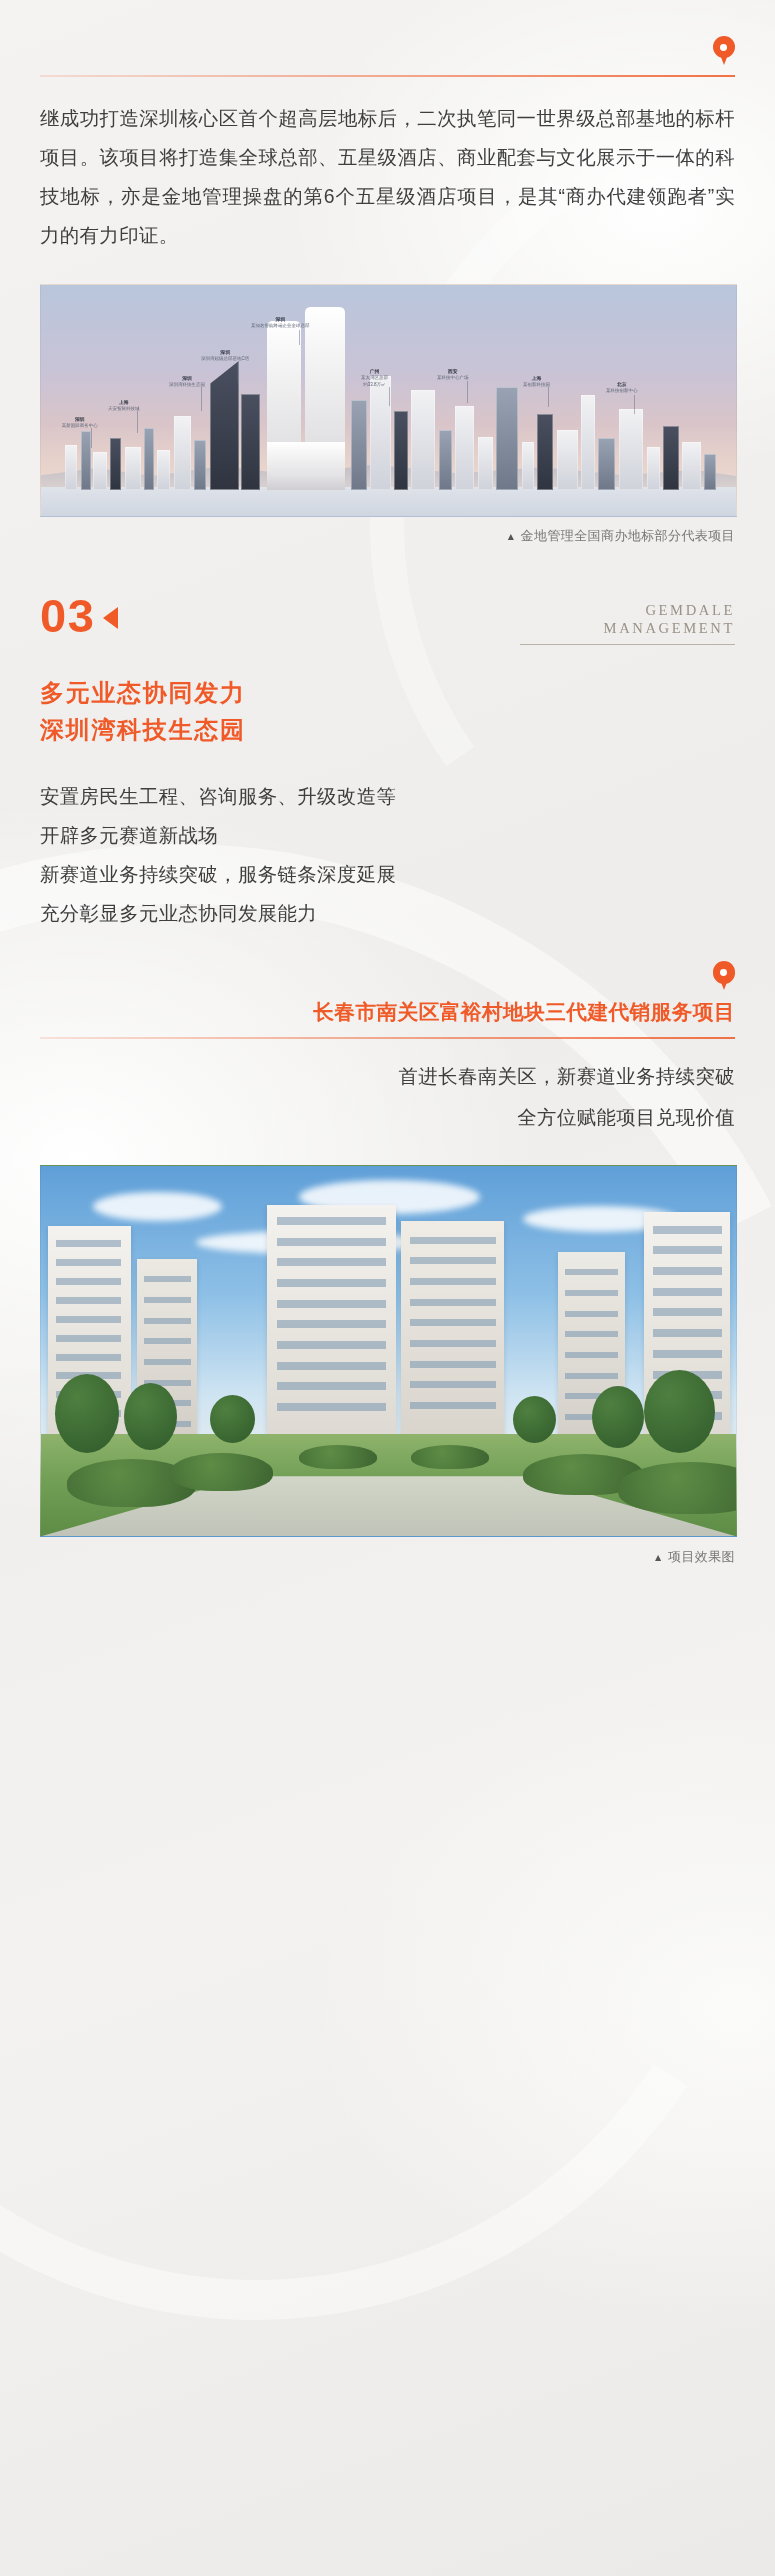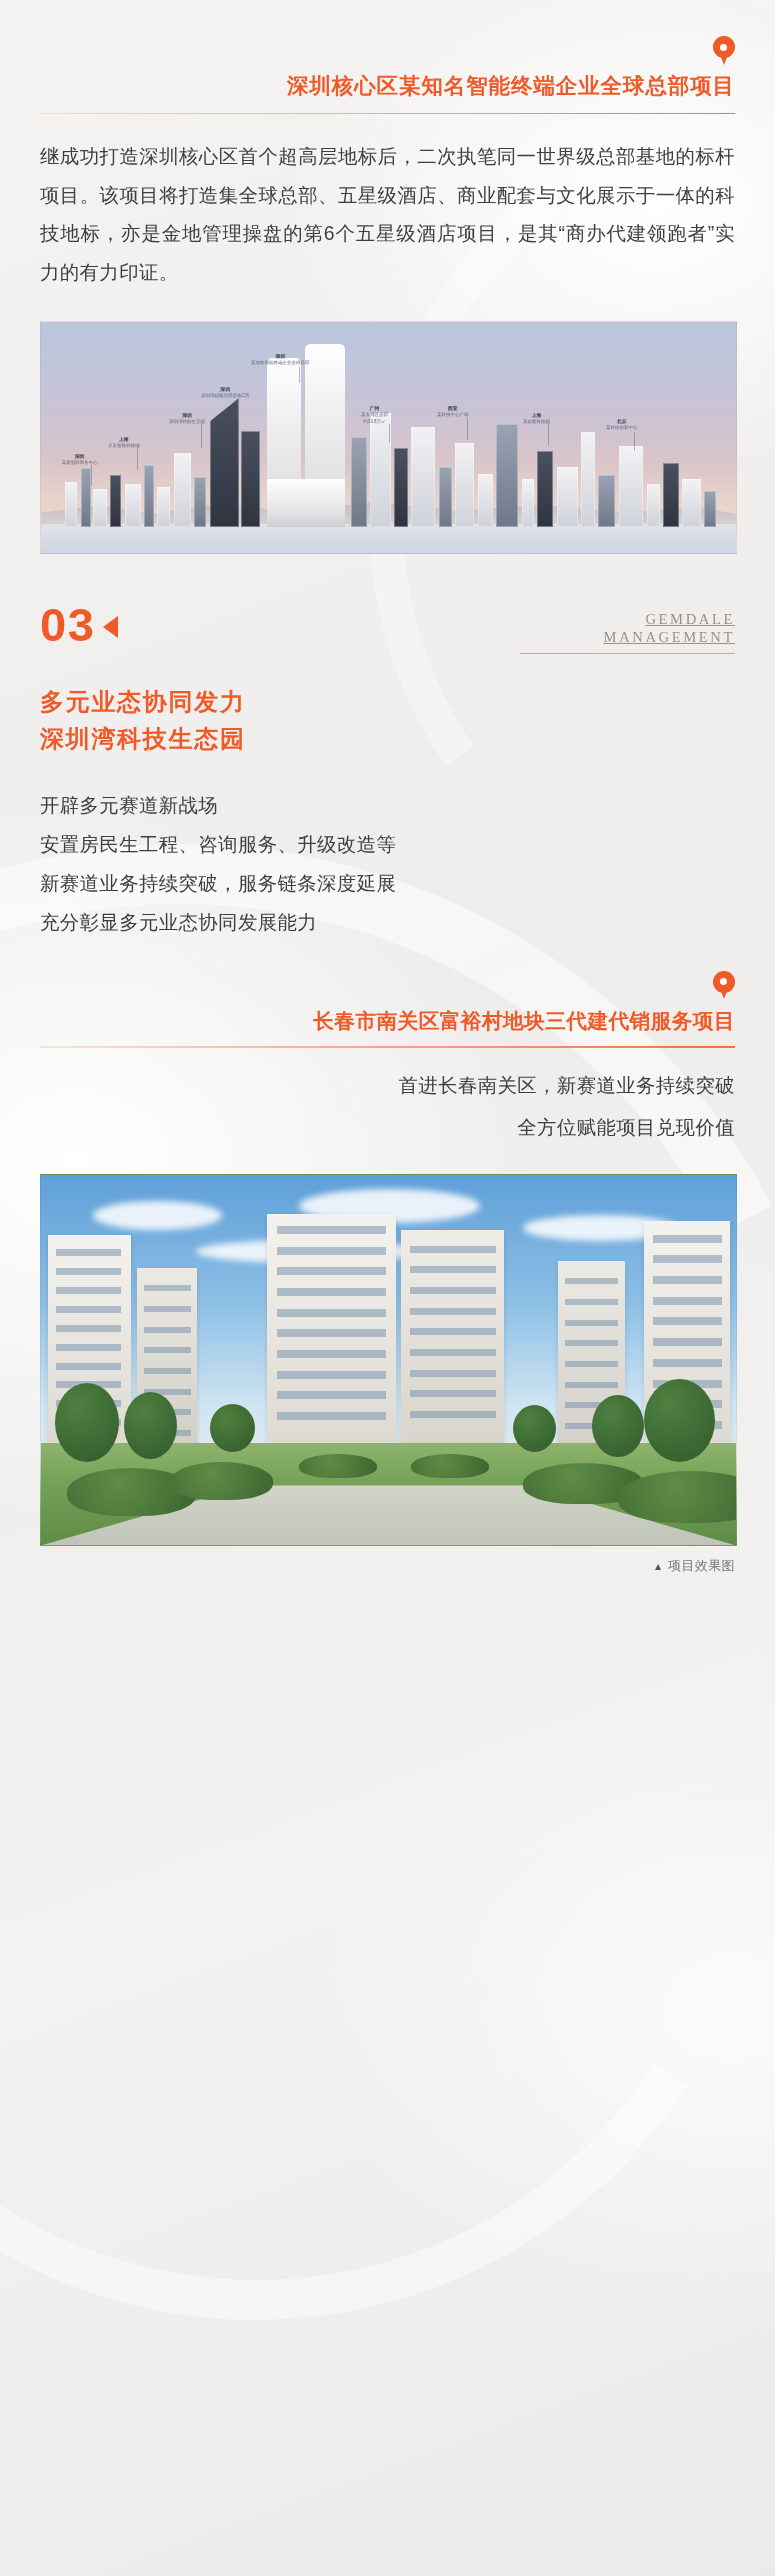--- a/index.html
+++ b/index.html
@@ -258,21 +258,20 @@
   .brand {
     text-align: right;
     margin-top: 8.6px;
   }
   .brand-line1, .brand-line2 {
     font-family: "Liberation Serif", serif;
     color: #9a9287;
     font-size: 14.6px;
     letter-spacing: 2.6px;
     line-height: 1.25;
-    text-decoration: underline;
   }
   .brand-rule {
     margin-top: 6.9px;
     width: 215px;
     height: 0.9px;
     background: #b9b2a6;
     margin-left: auto;
   }
 
   .chap-heading {
@@ -325,21 +324,20 @@
 
     <div style="height:36px"></div>
     <div class="pin-row">
       <div class="pin">
         <div class="pin-head"></div>
         <div class="pin-tail"></div>
         <div class="pin-dot"></div>
       </div>
     </div>
 
-    <div class="proj-title">深圳核心区某知名智能终端企业全球总部项目</div>
     <div class="title-rule"></div>
 
     <div class="body-text">继成功打造深圳核心区首个超高层地标后，二次执笔同一世界级总部基地的标杆项目。该项目将打造集全球总部、五星级酒店、商业配套与文化展示于一体的科技地标，亦是金地管理操盘的第6个五星级酒店项目，是其“商办代建领跑者”实力的有力印证。</div>
 
     <div class="figure">
       <div class="skyline">
         <div class="hills"></div>
         <div class="ground"></div>
 
         <div class="bld" style="left:24px;  width:12px; height:45px;"></div>
@@ -400,41 +398,44 @@
         <div class="leader" style="left:426px; top:96px; width:0.9px; height:22.4px;"></div>
 
         <div class="lbl" style="left:482px; top:90px;"><span class="lh">上海</span>某创新科技园</div>
         <div class="leader" style="left:507px; top:102px; width:0.9px; height:20.7px;"></div>
 
         <div class="lbl" style="left:565px; top:96px;"><span class="lh">北京</span>某科技创新中心</div>
         <div class="leader" style="left:593px; top:110px; width:0.9px; height:19px;"></div>
       </div>
     </div>
 
+    <div class="figure-caption">
+      <span class="tri">▲</span><span>金地管理全国商办地标部分代表项目</span>
+    </div>
 
     <div class="chapter">
       <div class="chap-num-wrap">
         <div class="chap-num">03</div>
         <div class="chap-arrow"></div>
       </div>
       <div class="brand">
         <div class="brand-line1">GEMDALE</div>
         <div class="brand-line2">MANAGEMENT</div>
         <div class="brand-rule"></div>
       </div>
     </div>
 
     <div class="chap-heading">
       <div class="chap-h1">多元业态协同发力</div>
       <div class="chap-h2">深圳湾科技生态园</div>
     </div>
 
     <div class="chap-points">
+      <div>安置房民生工程、咨询服务、升级改造等</div>
       <div>开辟多元赛道新战场</div>
-      <div>安置房民生工程、咨询服务、升级改造等</div>
       <div>新赛道业务持续突破，服务链条深度延展</div>
       <div>充分彰显多元业态协同发展能力</div>
     </div>
 
     <div style="height:29px"></div>
     <div class="pin-row">
       <div class="pin">
         <div class="pin-head"></div>
         <div class="pin-tail"></div>
         <div class="pin-dot"></div>

